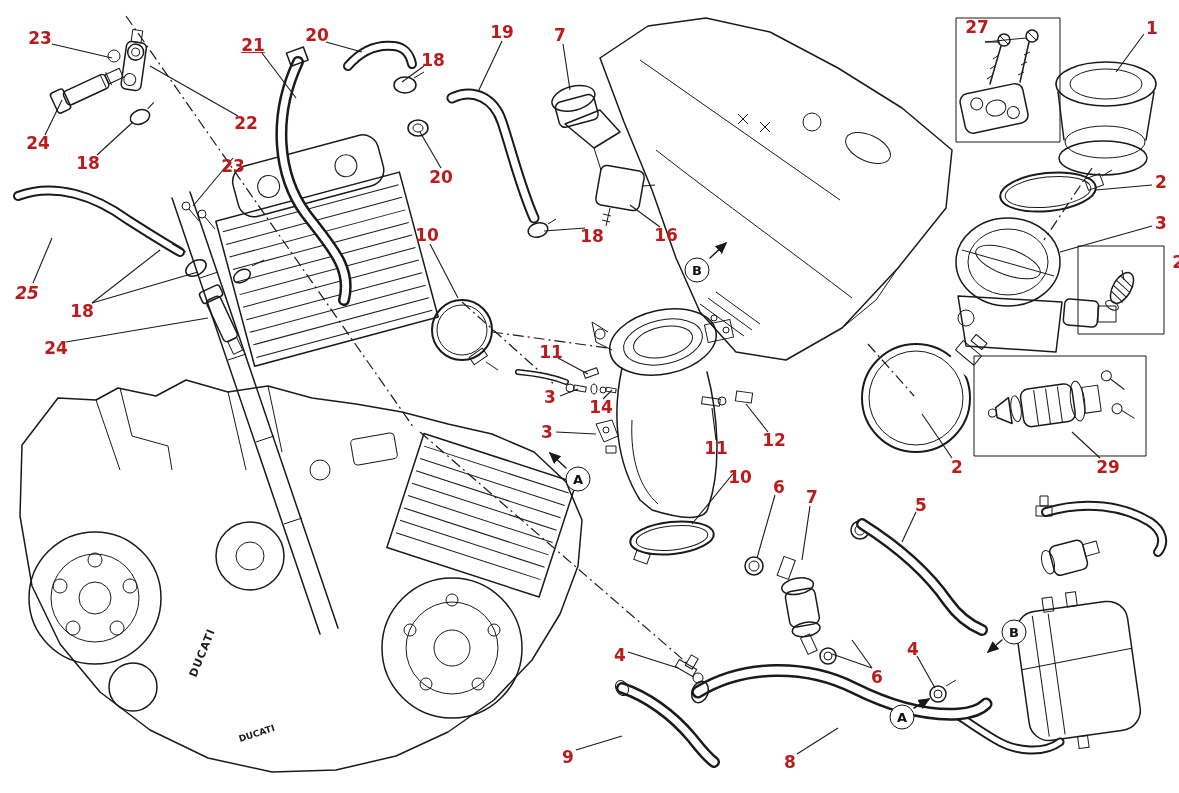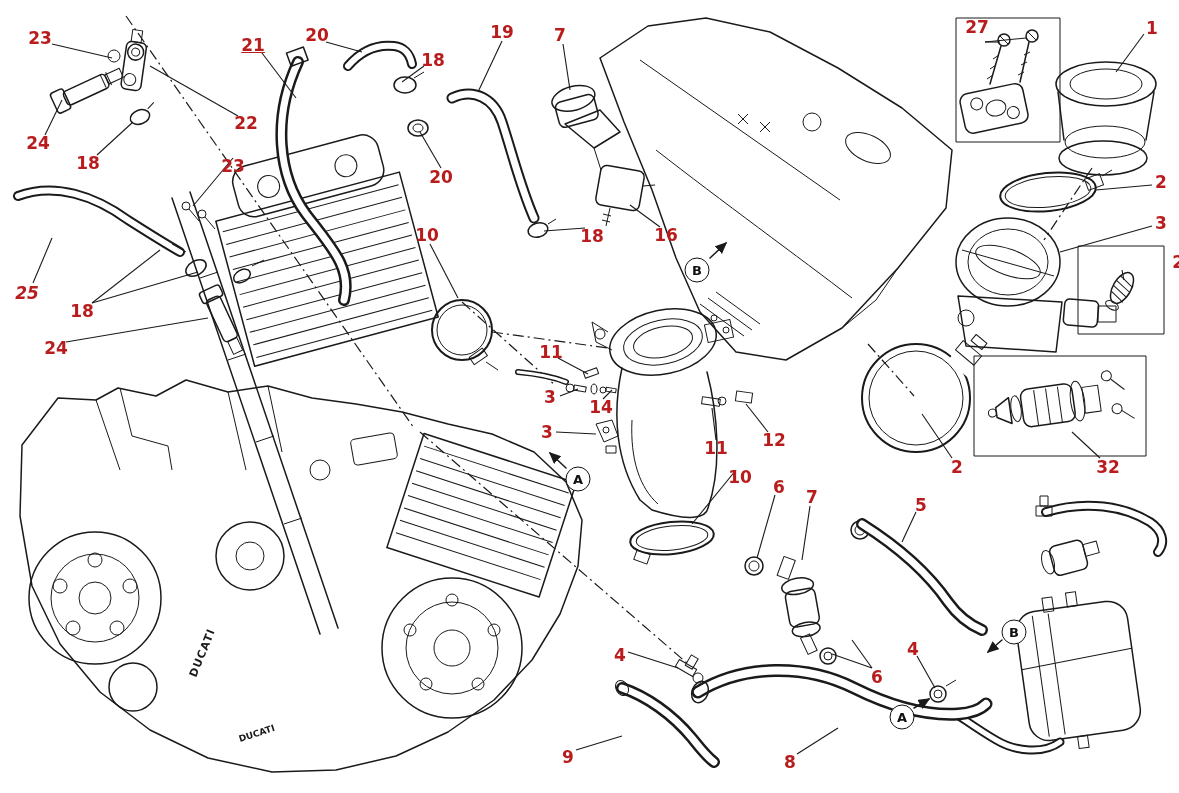--- a/index.html
+++ b/index.html
@@ -514,21 +514,21 @@
       <div class="callout" style="left: 547px; top: 432px;">3</div>
       <div class="callout" style="left: 716px; top: 448px;">11</div>
       <div class="callout" style="left: 774px; top: 440px;">12</div>
       <div class="callout" style="left: 740px; top: 477px;">10</div>
       <div class="callout" style="left: 977px; top: 27px;">27</div>
       <div class="callout" style="left: 1152px; top: 28px;">1</div>
       <div class="callout" style="left: 1161px; top: 182px;">2</div>
       <div class="callout" style="left: 1161px; top: 223px;">3</div>
       <div class="callout" style="left: 1184px; top: 262px;">28</div>
       <div class="callout" style="left: 957px; top: 467px;">2</div>
-      <div class="callout" style="left: 1108px; top: 467px;">32</div>
+      <div class="callout" style="left: 1108px; top: 467px;">29</div>
       <div class="callout" style="left: 779px; top: 487px;">6</div>
       <div class="callout" style="left: 812px; top: 497px;">7</div>
       <div class="callout" style="left: 921px; top: 505px;">5</div>
       <div class="callout" style="left: 620px; top: 655px;">4</div>
       <div class="callout" style="left: 877px; top: 677px;">6</div>
       <div class="callout" style="left: 913px; top: 649px;">4</div>
       <div class="callout" style="left: 568px; top: 757px;">9</div>
       <div class="callout" style="left: 790px; top: 762px;">8</div>
       <div class="marker" style="left: 697px; top: 270px;">B</div>
       <div class="marker" style="left: 578px; top: 479px;">A</div>

